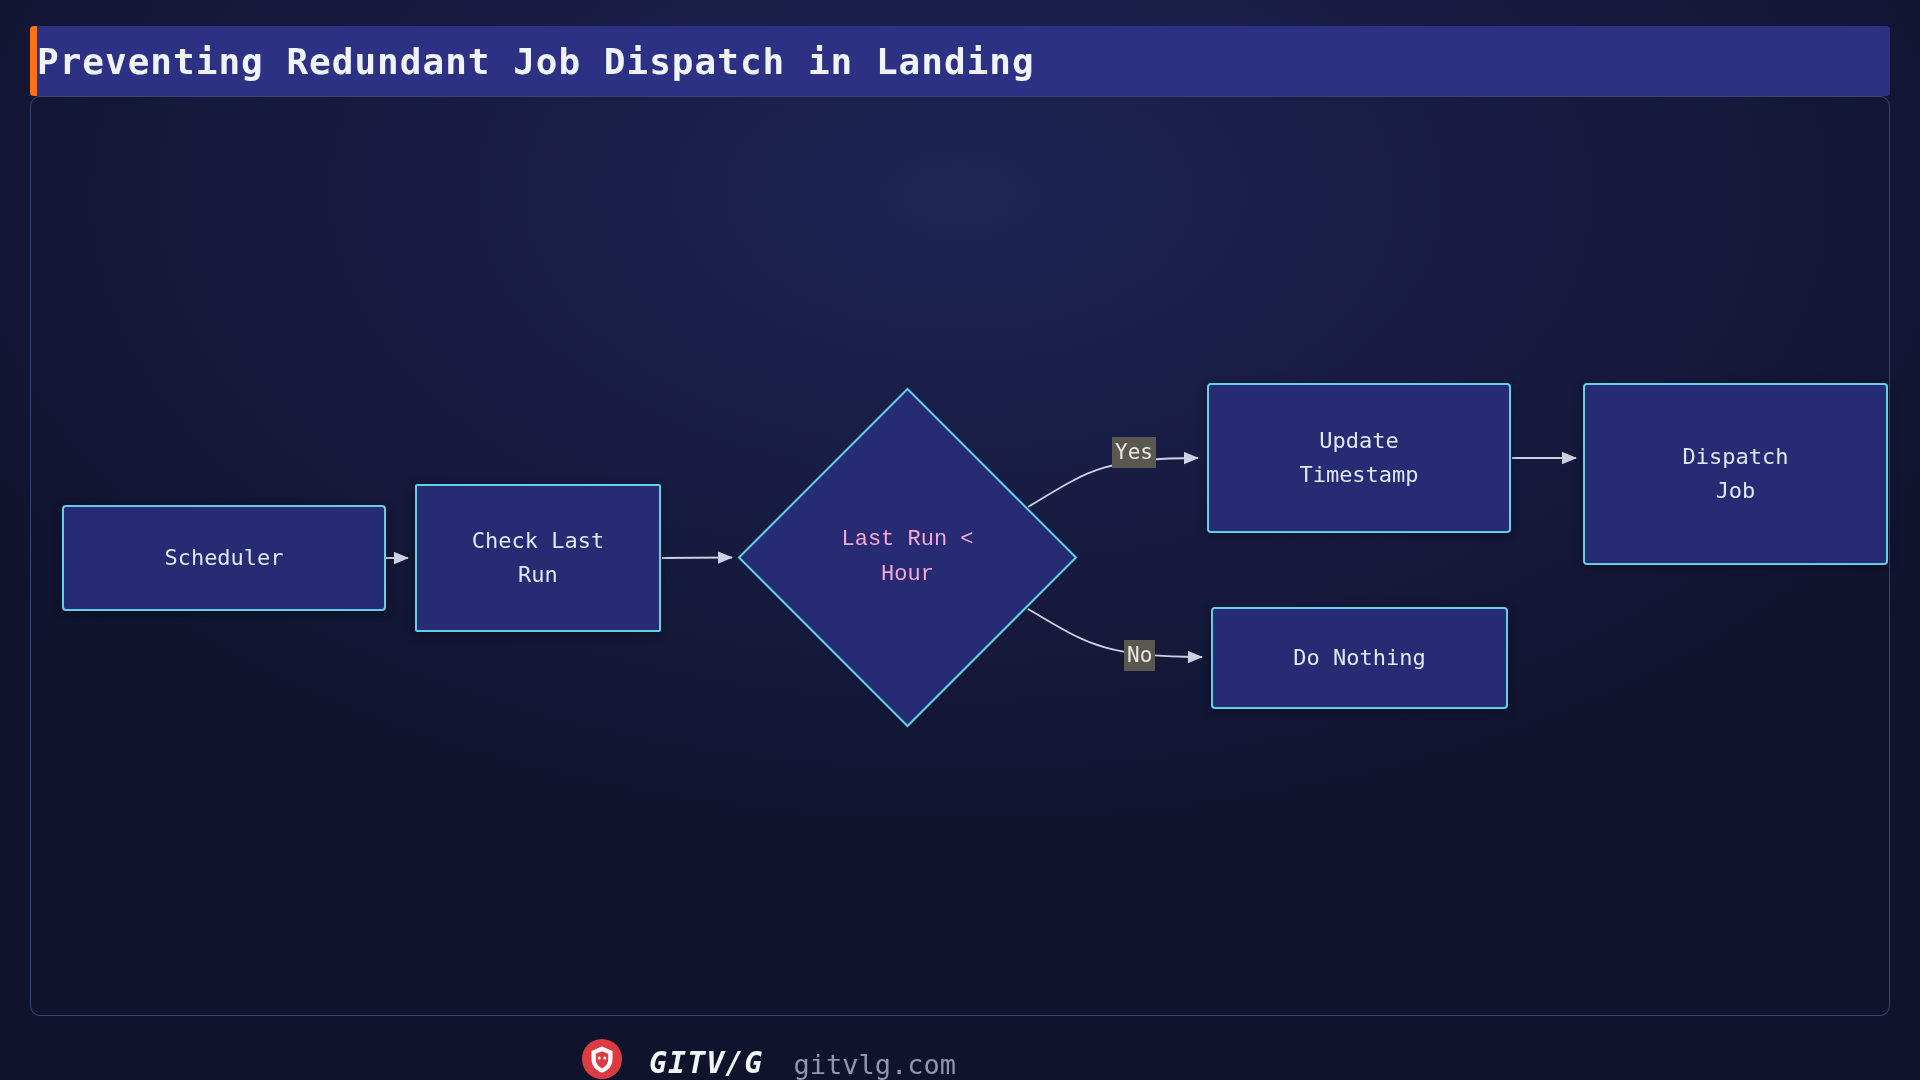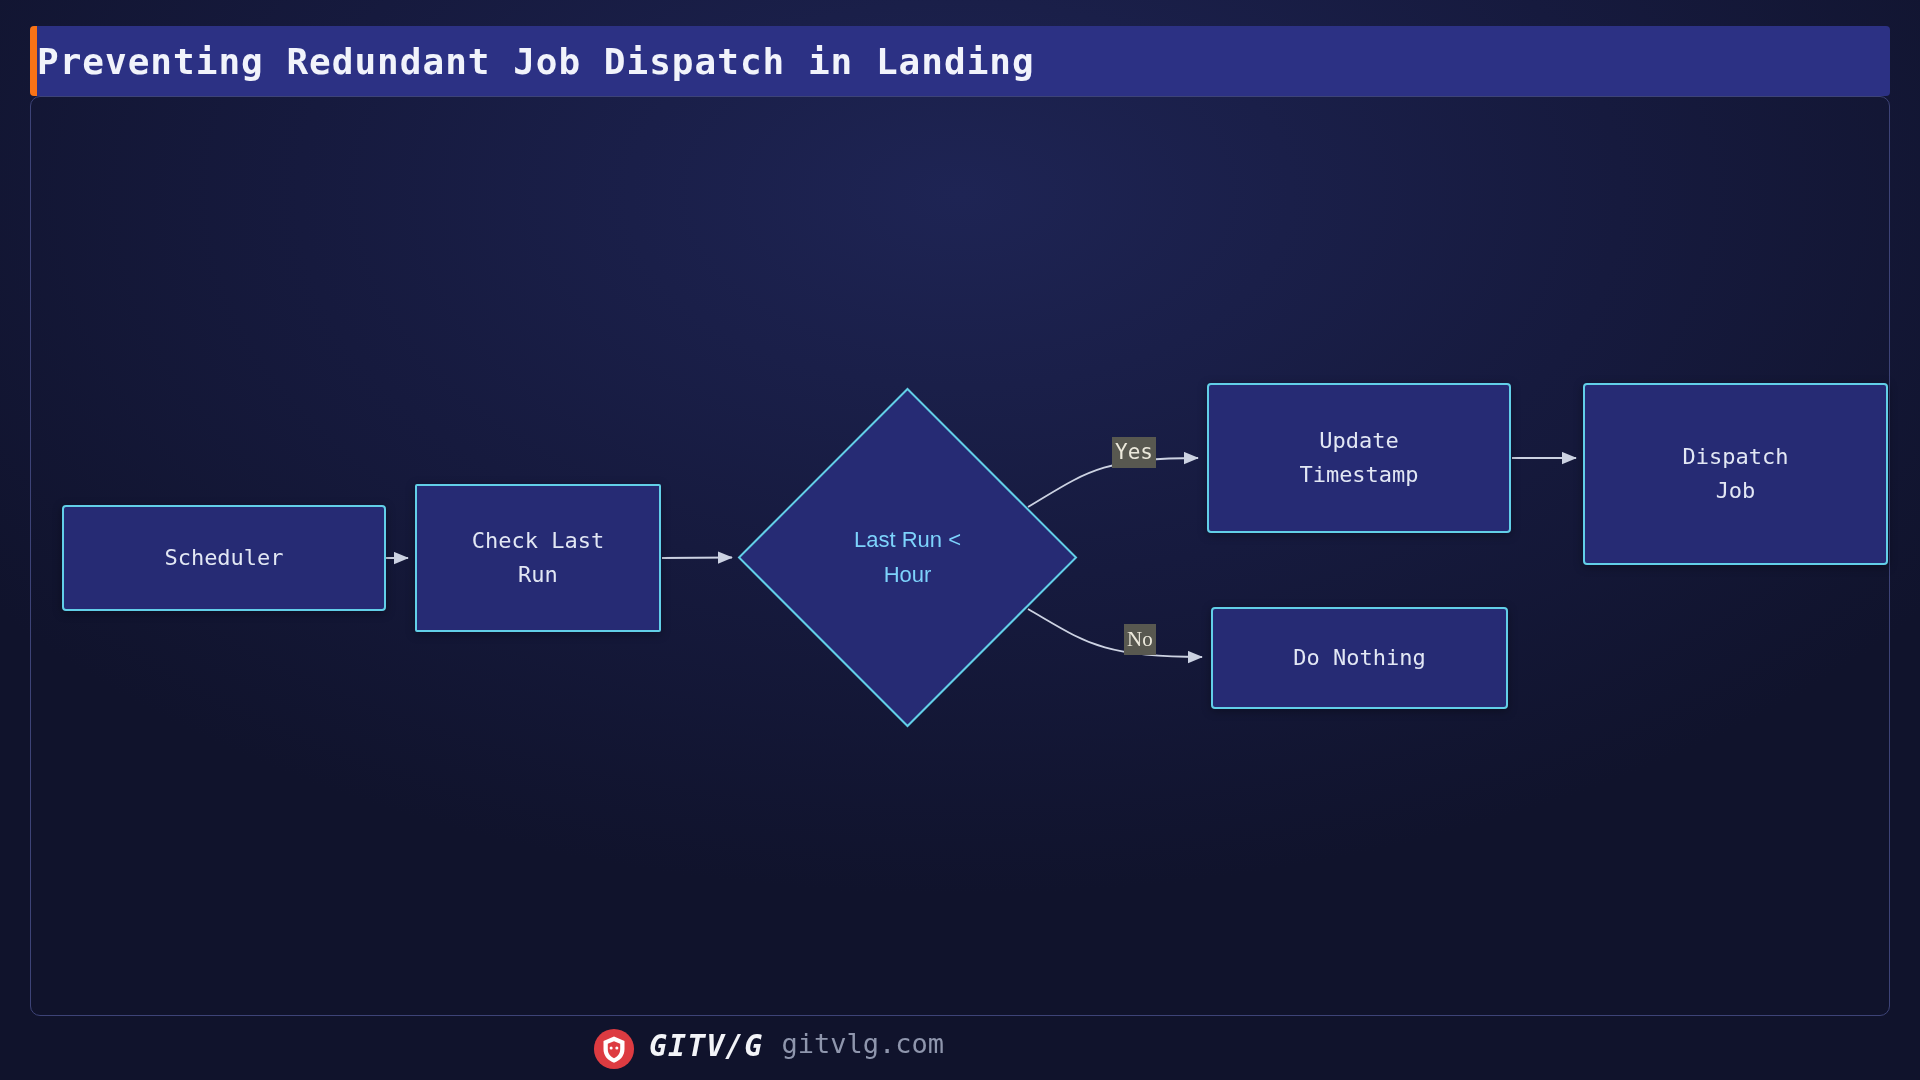--- a/index.html
+++ b/index.html
@@ -60,47 +60,47 @@
   .node-check-last-run   { left: 415px;  top: 484px; width: 246px; height: 148px; border-radius: 2px; }
   .node-update-timestamp { left: 1207px; top: 383px; width: 304px; height: 150px; }
   .node-dispatch-job     { left: 1583px; top: 383px; width: 305px; height: 182px; }
   .node-do-nothing       { left: 1211px; top: 607px; width: 297px; height: 102px; }
 
   .decision-label {
     position: absolute;
     left: 739px; top: 389px; width: 337px; height: 337px;
     display: flex; align-items: center; justify-content: center;
     text-align: center;
-    color: #7dd3fc;
-    font-family: Liberation Sans, sans-serif;
+    color: #f9a8d4;
+    font-family: Liberation Mono, monospace;
     font-size: 22px;
     line-height: 1.55;
     white-space: pre-line;
   }
 
   .edge-label {
     position: absolute;
     background: #585850;
     color: #ece9dc;
     font-family: "DejaVu Sans Mono", monospace;
     font-size: 21px;
     padding: 3px 3px;
     line-height: 1.2;
   }
   .edge-label-yes { left: 1112px; top: 437px; }
-  .edge-label-no  { left: 1124px; top: 624px; font-family: Liberation Serif, serif; }
+  .edge-label-no  { left: 1124px; top: 640px; }
 
   .wires { position: absolute; inset: 0; pointer-events: none; }
 
   
   .footer {
     position: absolute;
     left: 0; top: 1028px; width: 1537px; height: 52px;
-    display: flex; align-items: flex-start; justify-content: center;
-    gap: 14px;
+    display: flex; align-items: flex-end; justify-content: center;
+    gap: 26px;
   }
   .brand-logo { width: 42px; height: 42px; display: block; }
   .brand-name {
     color: #f3f4f8;
     font-family: "DejaVu Sans Mono", monospace;
     font-size: 30px;
     font-weight: 800;
     font-style: italic;
     letter-spacing: 1px;
   }

